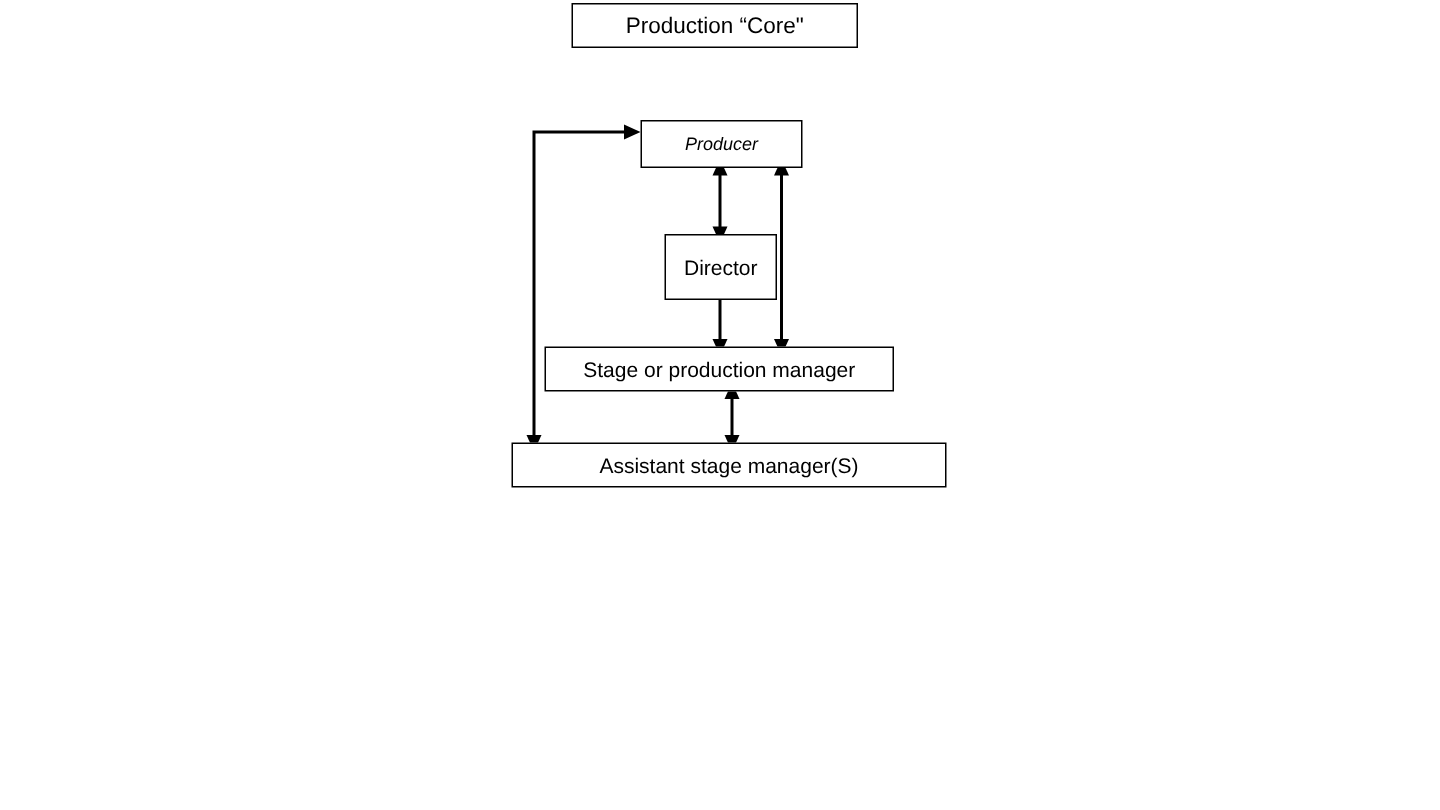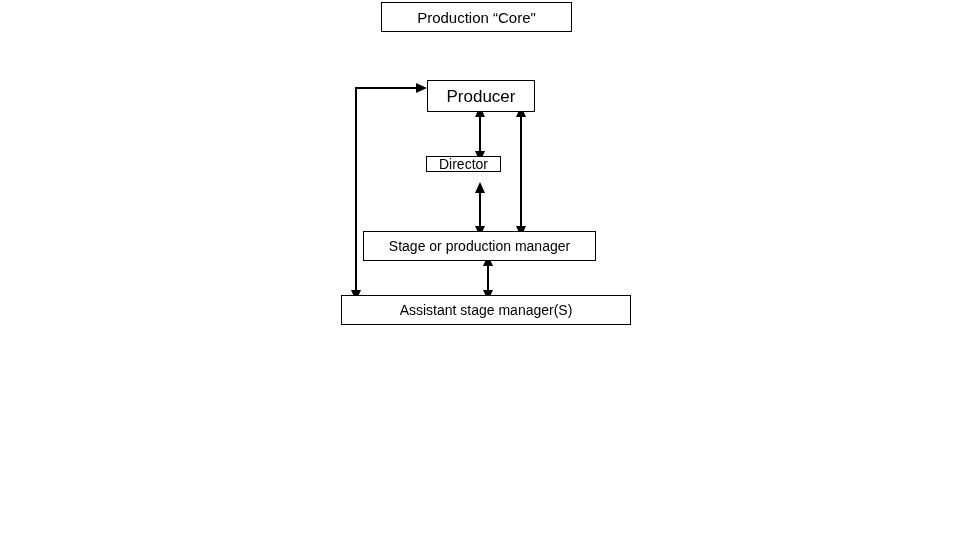--- a/index.html
+++ b/index.html
@@ -37,25 +37,26 @@
   }
   
   #node-core {
     left: 381px;  top: 2px;
     width: 191px; height: 30px;
     font-size: 15px;
   }
   #node-producer {
     left: 427px;  top: 80px;
     width: 108px; height: 32px;
-    font-size: 17px;
+    font-size: 12px;
+    font-style: italic;
   }
   #node-director {
-    left: 426px;  top: 156px;
-    width: 75px;  height: 16px;
+    left: 443px;  top: 156px;
+    width: 75px;  height: 44px;
     font-size: 14px;
   }
   #node-stage-manager {
     left: 363px;  top: 231px;
     width: 233px; height: 30px;
     font-size: 14px;
     text-align: center;
   }
   #node-assistant-stage-manager {
     left: 341px;  top: 295px;

